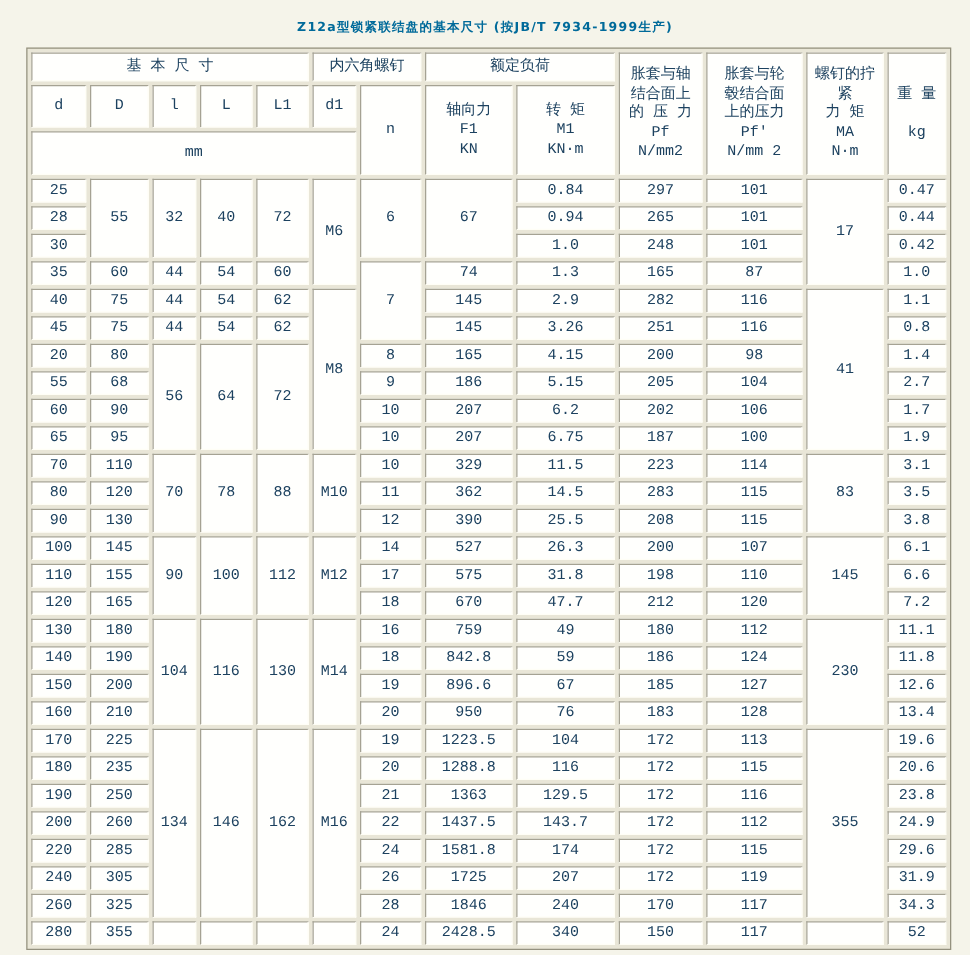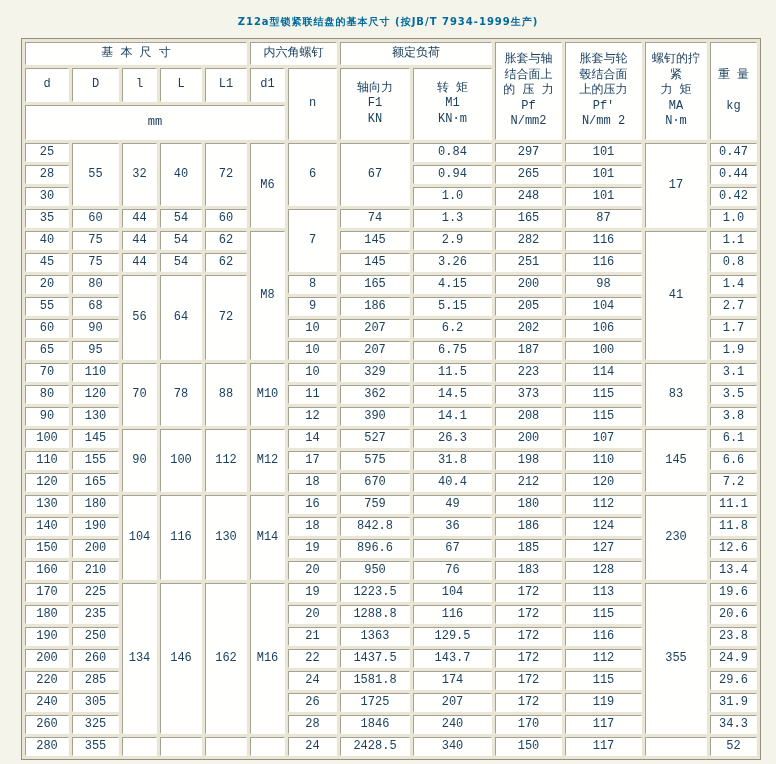--- a/index.html
+++ b/index.html
@@ -231,30 +231,30 @@
         <td>114</td>
         <td rowspan="3">83</td>
         <td>3.1</td>
       </tr>
       <tr class="dr">
         <td>80</td>
         <td>120</td>
         <td>11</td>
         <td>362</td>
         <td>14.5</td>
-        <td>373</td>
+        <td>283</td>
         <td>115</td>
         <td>3.5</td>
       </tr>
       <tr class="dr">
         <td>90</td>
         <td>130</td>
         <td>12</td>
         <td>390</td>
-        <td>14.1</td>
+        <td>25.5</td>
         <td>208</td>
         <td>115</td>
         <td>3.8</td>
       </tr>
       <tr class="dr">
         <td>100</td>
         <td>145</td>
         <td rowspan="3">90</td>
         <td rowspan="3">100</td>
         <td rowspan="3">112</td>
@@ -275,21 +275,21 @@
         <td>31.8</td>
         <td>198</td>
         <td>110</td>
         <td>6.6</td>
       </tr>
       <tr class="dr">
         <td>120</td>
         <td>165</td>
         <td>18</td>
         <td>670</td>
-        <td>40.4</td>
+        <td>47.7</td>
         <td>212</td>
         <td>120</td>
         <td>7.2</td>
       </tr>
       <tr class="dr">
         <td>130</td>
         <td>180</td>
         <td rowspan="4">104</td>
         <td rowspan="4">116</td>
         <td rowspan="4">130</td>
@@ -300,21 +300,21 @@
         <td>180</td>
         <td>112</td>
         <td rowspan="4">230</td>
         <td>11.1</td>
       </tr>
       <tr class="dr">
         <td>140</td>
         <td>190</td>
         <td>18</td>
         <td>842.8</td>
-        <td>36</td>
+        <td>59</td>
         <td>186</td>
         <td>124</td>
         <td>11.8</td>
       </tr>
       <tr class="dr">
         <td>150</td>
         <td>200</td>
         <td>19</td>
         <td>896.6</td>
         <td>67</td>

